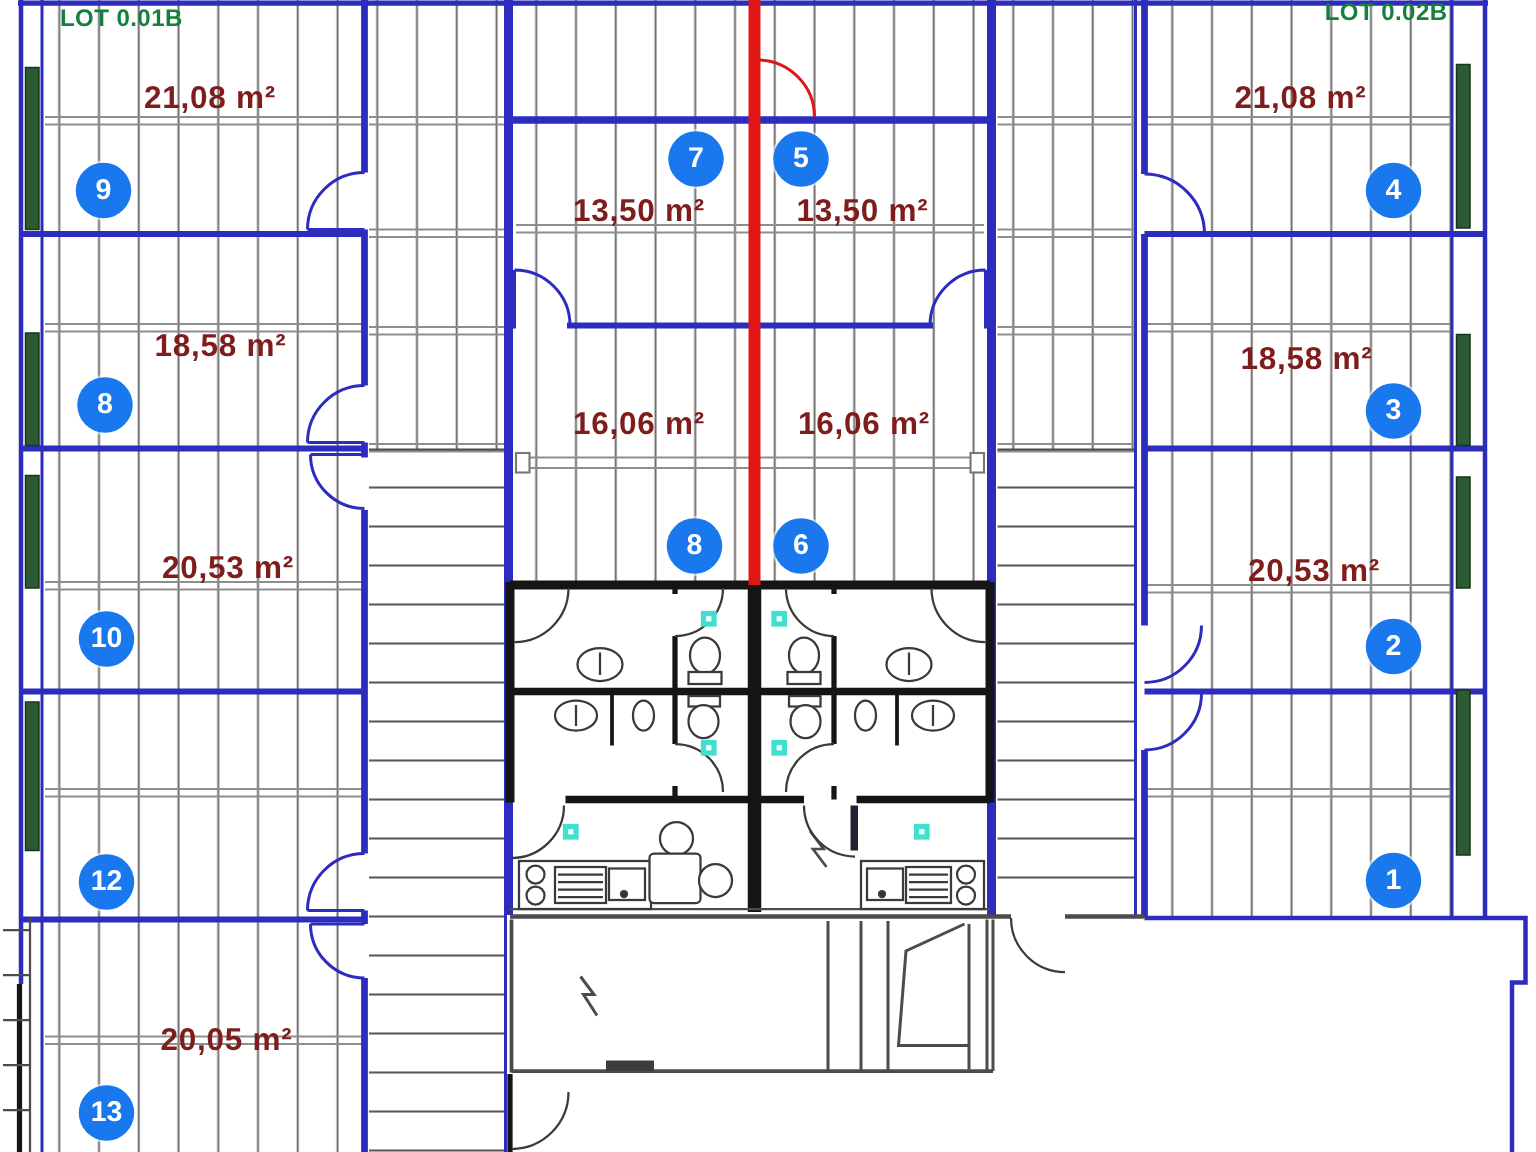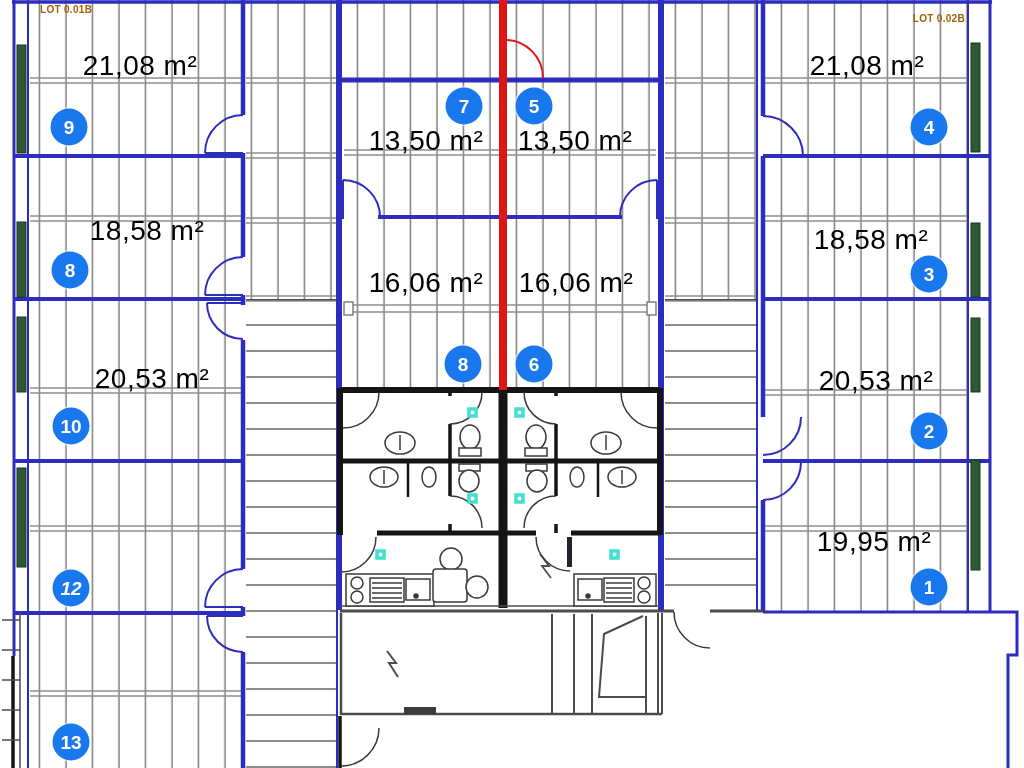--- a/index.html
+++ b/index.html
@@ -1,21 +1,21 @@
 <!DOCTYPE html>
 <html><head>
 <meta charset="utf-8">
 <style>
   html,body{margin:0;padding:0;background:#fff;}
   .canvas{position:relative;width:1024px;height:768px;background:#ffffff;overflow:hidden;
           font-family:"Liberation Sans",sans-serif;}
   .canvas svg{position:absolute;left:0;top:0;}
-  .lot{position:absolute;font-size:10px;font-weight:bold;color:#a16207;letter-spacing:.3px;white-space:nowrap;}
-  .area-label{position:absolute;transform:translate(-50%,-50%);font-weight:normal;font-size:28px;
-              color:#000000;white-space:nowrap;letter-spacing:0.5px;}
+  .lot{position:absolute;font-size:16px;font-weight:bold;color:#15803d;letter-spacing:.3px;white-space:nowrap;}
+  .area-label{position:absolute;transform:translate(-50%,-50%);font-weight:bold;font-size:21px;
+              color:#7f1d1d;white-space:nowrap;letter-spacing:0.5px;}
   .marker{position:absolute;width:37px;height:37px;border-radius:50%;background:#1a78ee;
           color:#fff;display:flex;align-items:center;justify-content:center;
           font-weight:bold;font-size:19px;transform:translate(-50%,-50%);
           box-shadow:0 0 0 1.5px rgba(255,255,255,.55);cursor:pointer;}
 </style>
 </head>
 <body>
 
 <div class="canvas">
 
@@ -187,38 +187,38 @@
     <rect x="469" y="409" width="7" height="7"></rect>
     <rect x="516" y="409" width="7" height="7"></rect>
     <rect x="469" y="495" width="7" height="7"></rect>
     <rect x="516" y="495" width="7" height="7"></rect>
     <rect x="377" y="551" width="7" height="7"></rect>
     <rect x="611" y="551" width="7" height="7"></rect>
   </g>
 </svg>
 
 <div class="lot" style="left:40px;top:4px;">LOT 0.01B</div>
-<div class="lot" style="right:59px;top:13px;">LOT 0.02B</div>
+<div class="lot" style="right:59px;top:0;">LOT 0.02B</div>
 
 <div class="area-label" style="left:140px;top:66px;">21,08 m²</div>
 <div class="area-label" style="left:147px;top:231px;">18,58 m²</div>
 <div class="area-label" style="left:152px;top:379px;">20,53 m²</div>
+<div class="area-label" style="left:151px;top:694px;">20,05 m²</div>
 <div class="area-label" style="left:867px;top:66px;">21,08 m²</div>
 <div class="area-label" style="left:871px;top:240px;">18,58 m²</div>
 <div class="area-label" style="left:876px;top:381px;">20,53 m²</div>
-<div class="area-label" style="left:874px;top:542px;">19,95 m²</div>
 <div class="area-label" style="left:426px;top:141px;">13,50 m²</div>
 <div class="area-label" style="left:575px;top:141px;">13,50 m²</div>
 <div class="area-label" style="left:426px;top:283px;">16,06 m²</div>
 <div class="area-label" style="left:576px;top:283px;">16,06 m²</div>
 
 <div class="marker" style="left:69px;top:127px;">9</div>
 <div class="marker" style="left:70px;top:270px;">8</div>
 <div class="marker" style="left:71px;top:426px;">10</div>
-<div class="marker" style="left:71px;top:588px;font-style:italic;">12</div>
+<div class="marker" style="left:71px;top:588px;">12</div>
 <div class="marker" style="left:71px;top:742px;text-align:right;">13</div>
 <div class="marker" style="left:929px;top:127px;">4</div>
 <div class="marker" style="left:929px;top:274px;">3</div>
 <div class="marker" style="left:929px;top:431px;">2</div>
 <div class="marker" style="left:929px;top:587px;">1</div>
 <div class="marker" style="left:464px;top:106px;">7</div>
 <div class="marker" style="left:534px;top:106px;">5</div>
 <div class="marker" style="left:463px;top:364px;">8</div>
 <div class="marker" style="left:534px;top:364px;">6</div>
 

